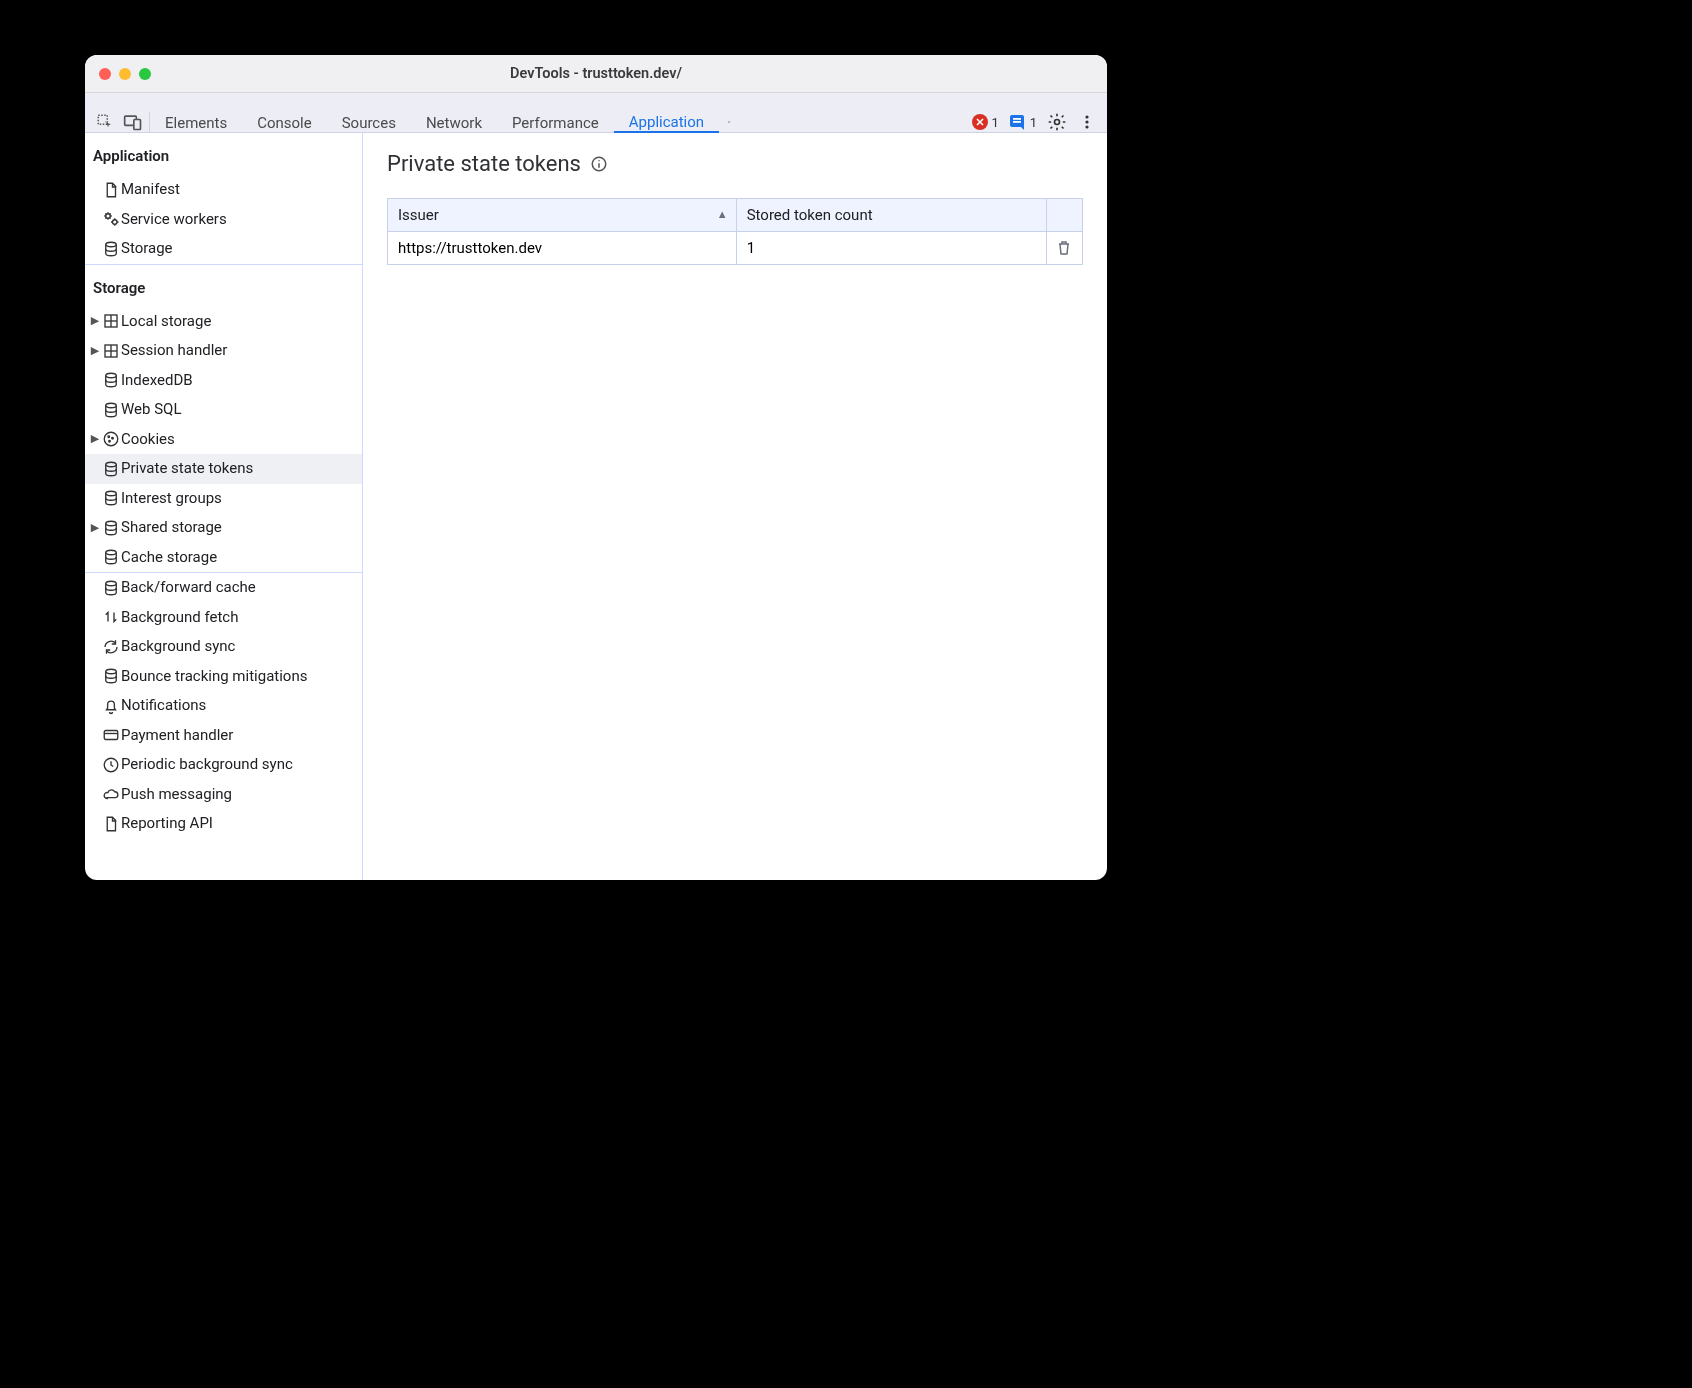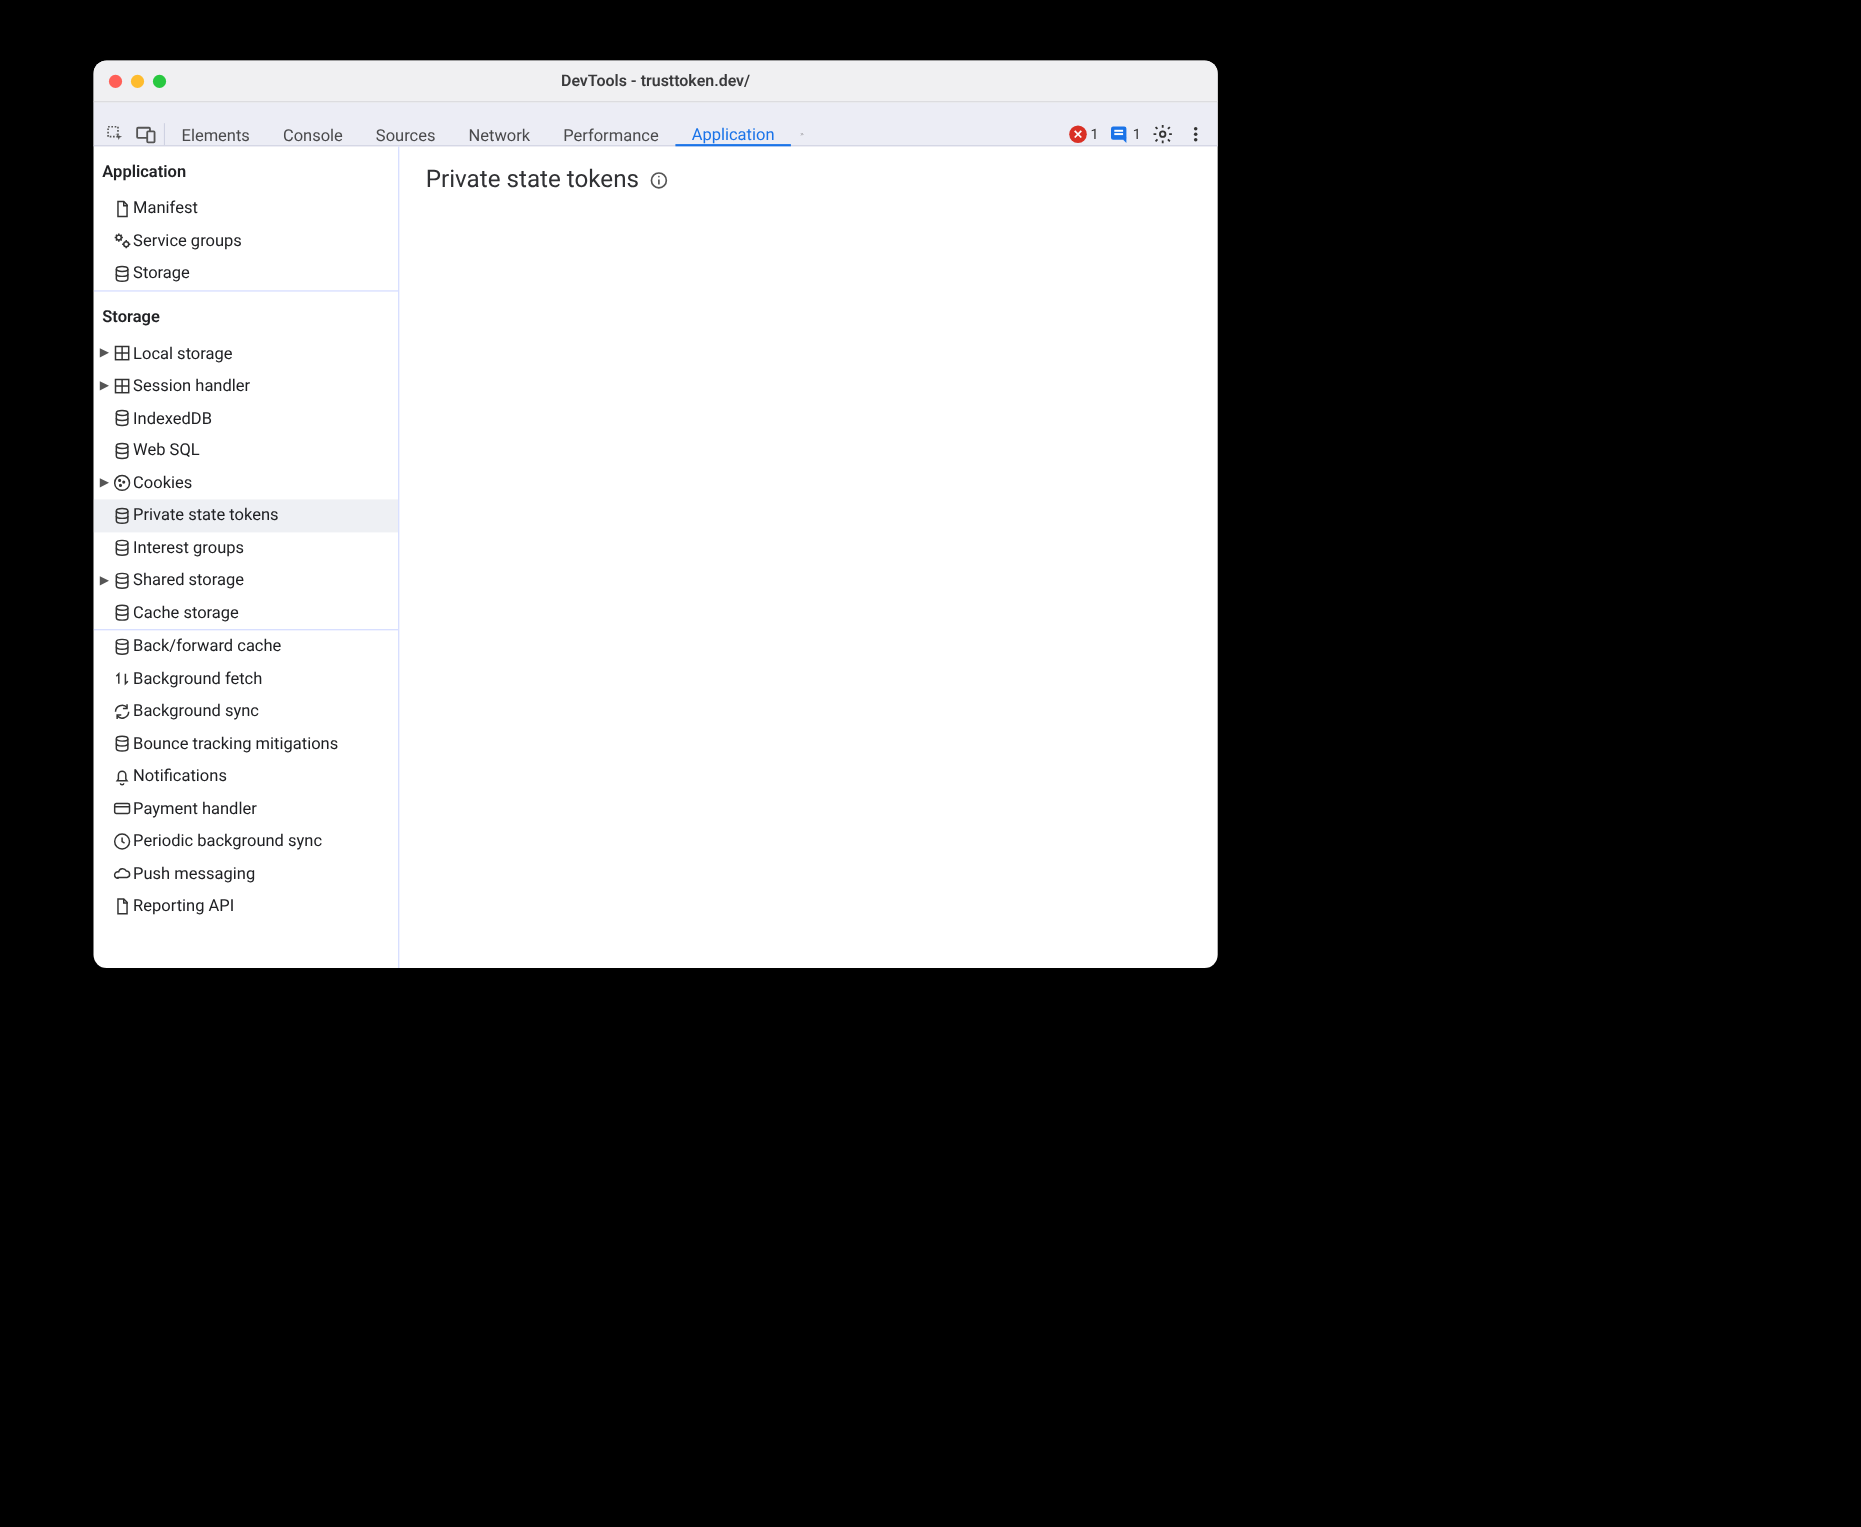--- a/index.html
+++ b/index.html
@@ -163,21 +163,21 @@
           <div class="item sub">
             <span class="arrow"></span>
             <span class="iconcell">
               <svg width="18" height="18" viewBox="0 0 24 24" stroke="#333" stroke-width="1.8" fill="none">
                 <circle cx="8" cy="8" r="3"></circle>
                 <path d="M8 3v2M8 11v2M3 8h2M11 8h2M4.5 4.5l1.4 1.4M10.1 10.1l1.4 1.4M4.5 11.5l1.4-1.4M10.1 5.9l1.4-1.4"></path>
                 <circle cx="17" cy="16" r="3"></circle>
                 <path d="M17 11v2M17 19v2M12 16h2M20 16h2"></path>
               </svg>
             </span>
-            <span class="lbl">Service groups</span>
+            <span class="lbl">Service workers</span>
           </div>
           <div class="item sub">
             <span class="arrow"></span>
             <span class="iconcell">
               <svg width="18" height="18" viewBox="0 0 24 24" stroke="#333" stroke-width="1.8" fill="none">
                 <ellipse cx="12" cy="6" rx="7" ry="3"></ellipse>
                 <path d="M5 6v12c0 1.7 3.1 3 7 3s7-1.3 7-3V6"></path>
                 <path d="M5 12c0 1.7 3.1 3 7 3s7-1.3 7-3"></path>
               </svg>
             </span>
@@ -383,17 +383,42 @@
         <div class="page-title">
           <span>Private state tokens</span>
           <span class="ico">
             <svg width="18" height="18" viewBox="0 0 24 24" fill="none" stroke="#555" stroke-width="2">
                 <circle cx="12" cy="12" r="9"></circle>
                 <line x1="12" y1="11" x2="12" y2="17"></line>
                 <circle cx="12" cy="7.5" r="1" fill="#555" stroke="none"></circle>
               </svg>
           </span>
         </div>
+        <table class="datagrid">
+          <thead>
+            <tr>
+              <th>
+                <span>Issuer</span>
+                <span class="sort-ind">▲</span>
+              </th>
+              <th>
+                <span>Stored token count</span>
+              </th>
+              <th class="col-act"></th>
+            </tr>
+          </thead>
+          <tbody id="tbody">
+              <tr>
+                <td>https://trusttoken.dev</td>
+                <td>1</td>
+                <td class="actions">
+                  <svg width="14" height="16" viewBox="0 0 14 16" fill="none" stroke="#6a6f7a" stroke-width="1.5">
+                    <path d="M2 4h10M5 4V2h4v2M3 4l1 10h6l1-10"></path>
+                  </svg>
+                </td>
+              </tr>
+            </tbody>
+        </table>
       </div>
     </div>
 
   </div>
 </div>
 
 </body></html>

